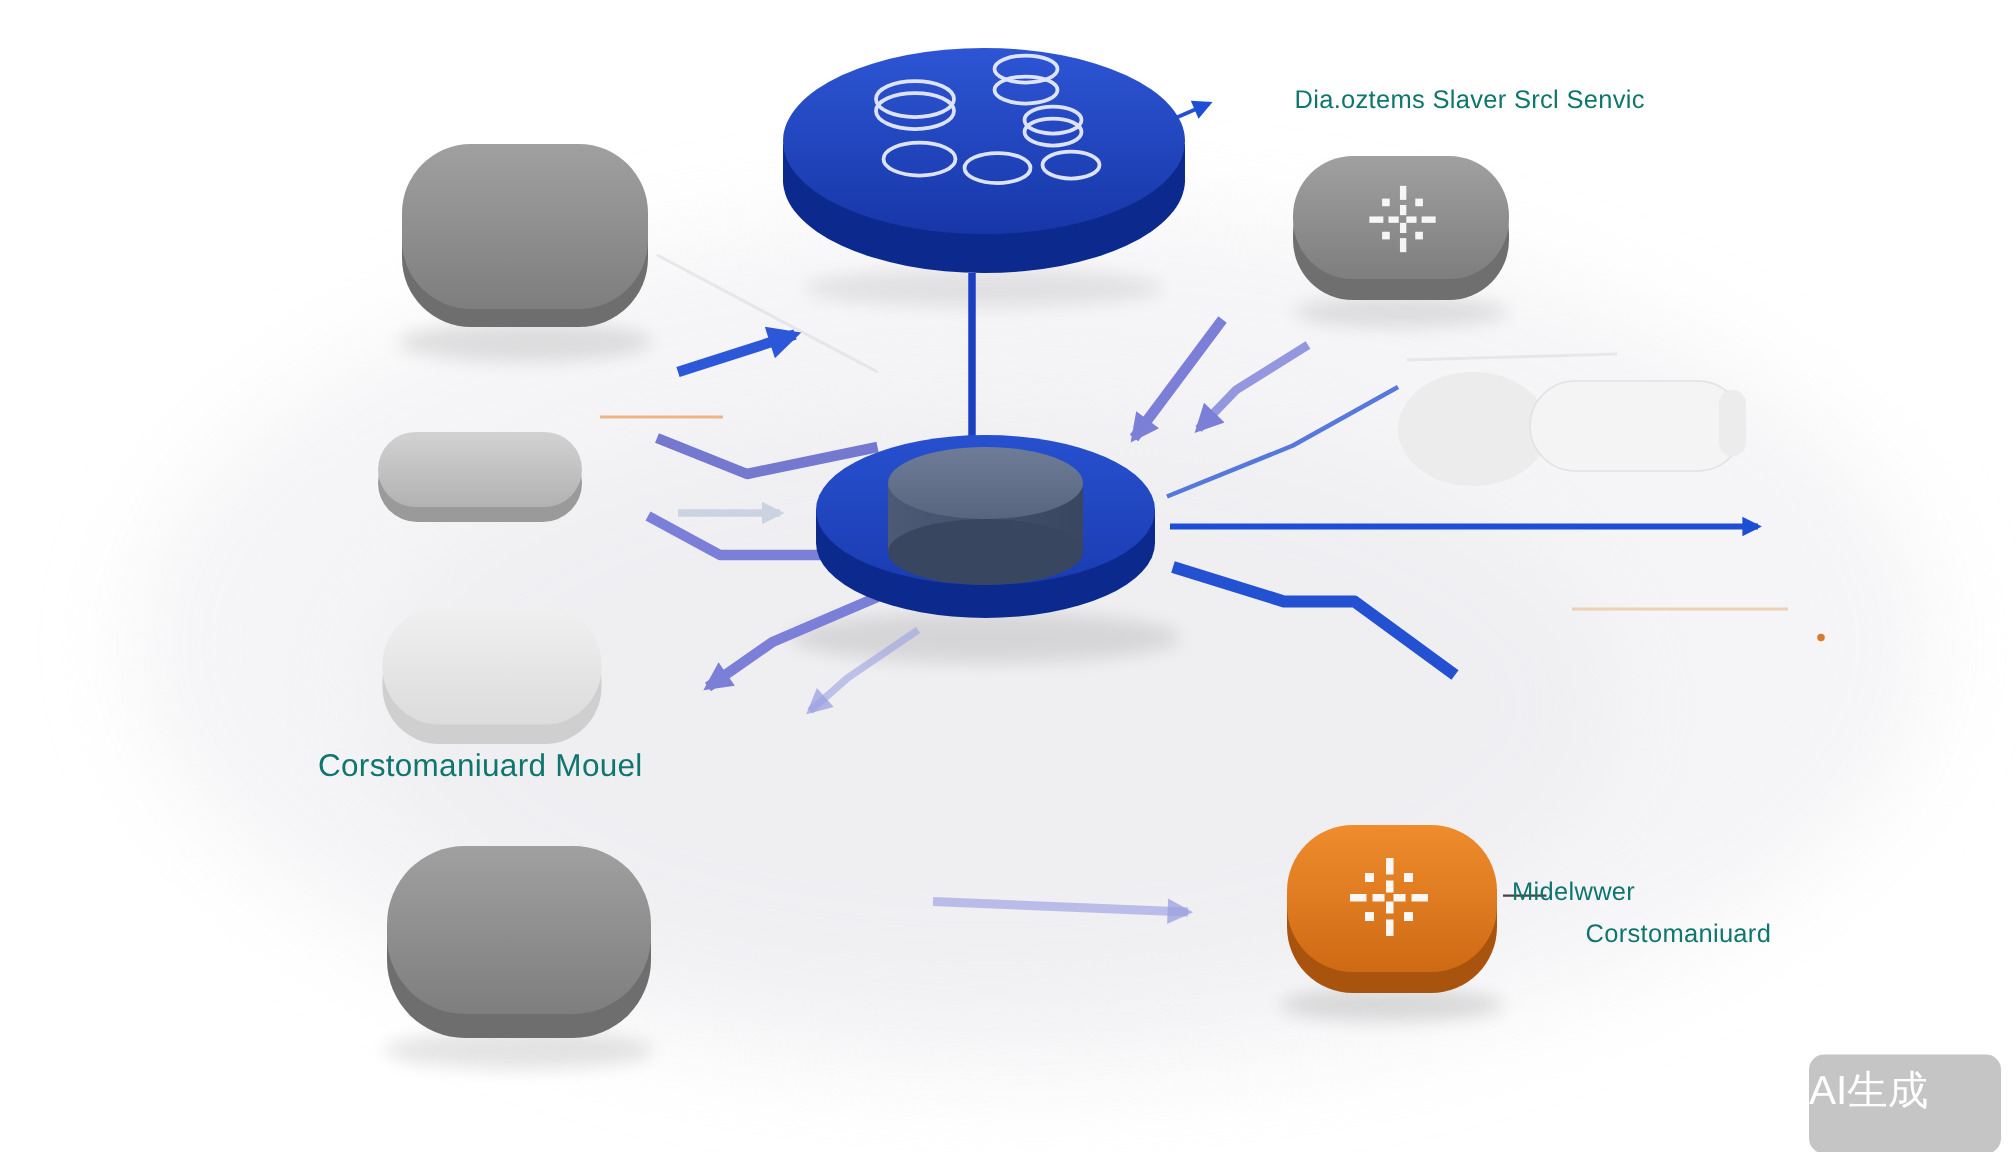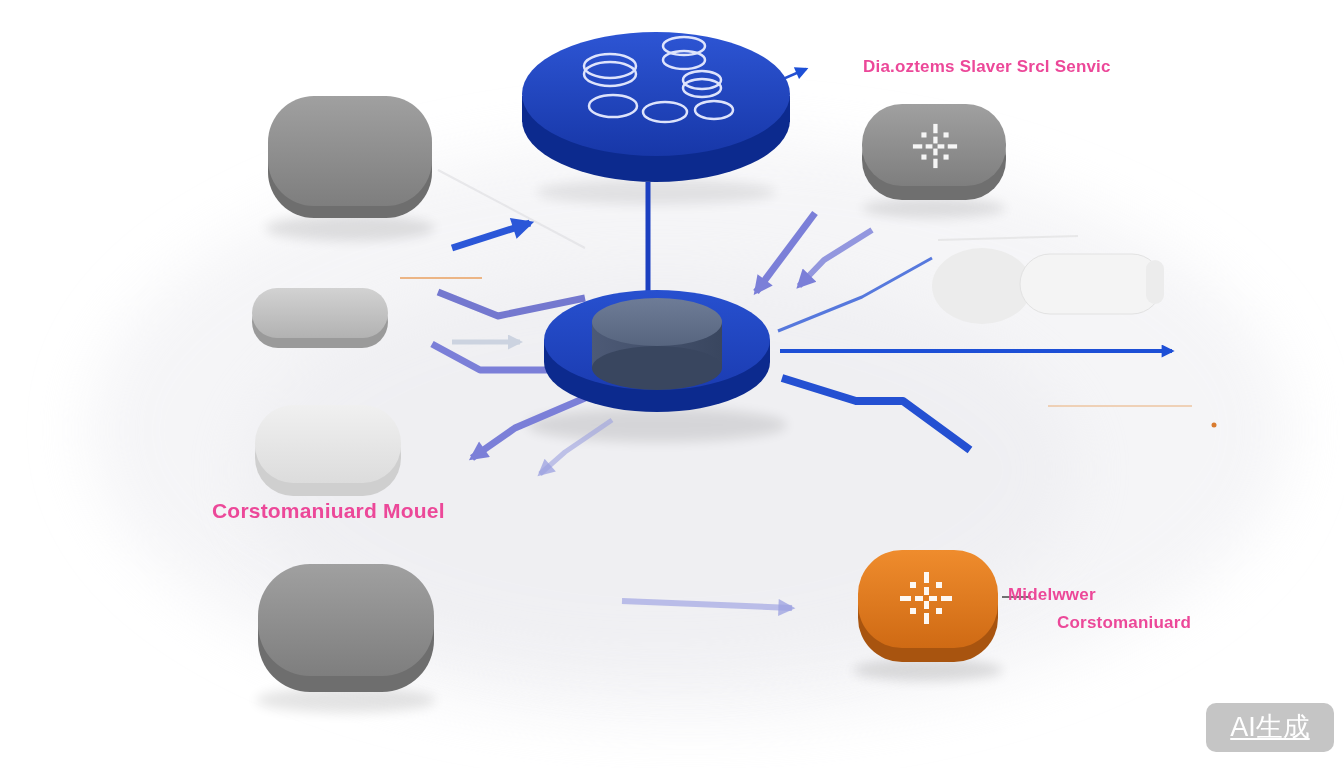--- a/index.html
+++ b/index.html
@@ -1,29 +1,29 @@
 <!DOCTYPE html>
 <html><head>
 <meta charset="utf-8">
 <style>
   html,body{margin:0;padding:0;background:#fff;}
   .stage{
     position:relative;width:1344px;height:768px;overflow:hidden;background:#ffffff;
     font-family:"Liberation Sans",sans-serif;
   }
   .diagram-svg{position:absolute;left:0;top:0;}
-  .label{position:absolute;color:#ec4899;font-weight:700;font-size:17px;letter-spacing:.2px;white-space:nowrap;}
+  .label{position:absolute;color:#0f766e;font-weight:400;font-size:17px;letter-spacing:.2px;white-space:nowrap;}
   .label-service{left:863px;top:57px;}
   .label-business{left:212px;top:499px;font-size:21px;}
   .label-middleware{left:1008px;top:585px;}
   .label-customer{left:1057px;top:613px;}
   .watermark{
-    position:absolute;left:1206px;top:703px;width:128px;height:49px;line-height:49px;
-    text-align:center;font-size:27px;color:#ffffff;background:rgba(150,150,150,.55);
-    border-radius:10px;font-weight:500;text-decoration:underline;
+    position:absolute;left:1206px;top:703px;width:128px;height:66px;line-height:49px;
+    text-align:left;font-size:27px;color:#ffffff;background:rgba(150,150,150,.55);
+    border-radius:10px;font-weight:500;
   }
 </style>
 </head>
 <body>
 
 <div class="stage">
 
 <svg class="diagram-svg" width="1344" height="768" viewBox="0 0 1344 768">
   <defs>
     <linearGradient id="gBlue" x1="0" y1="0" x2="0" y2="1">

